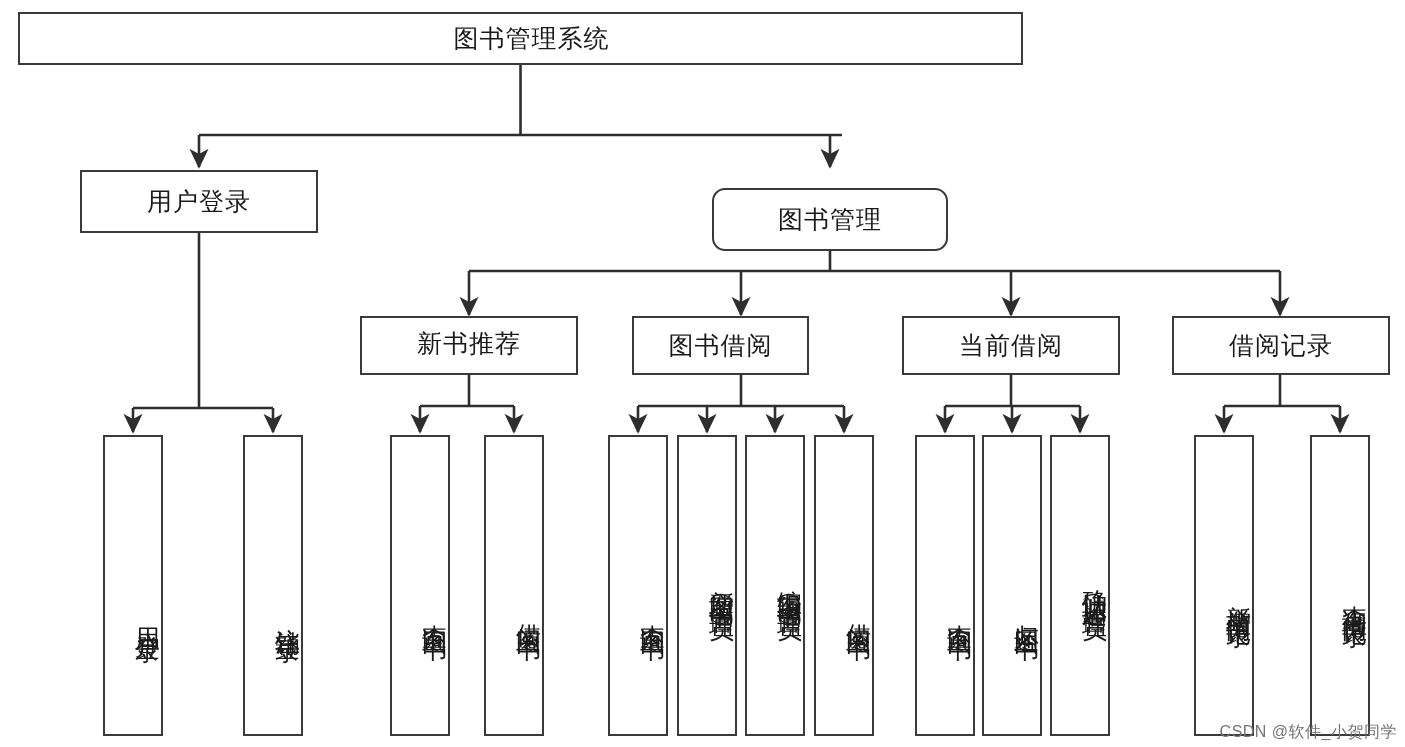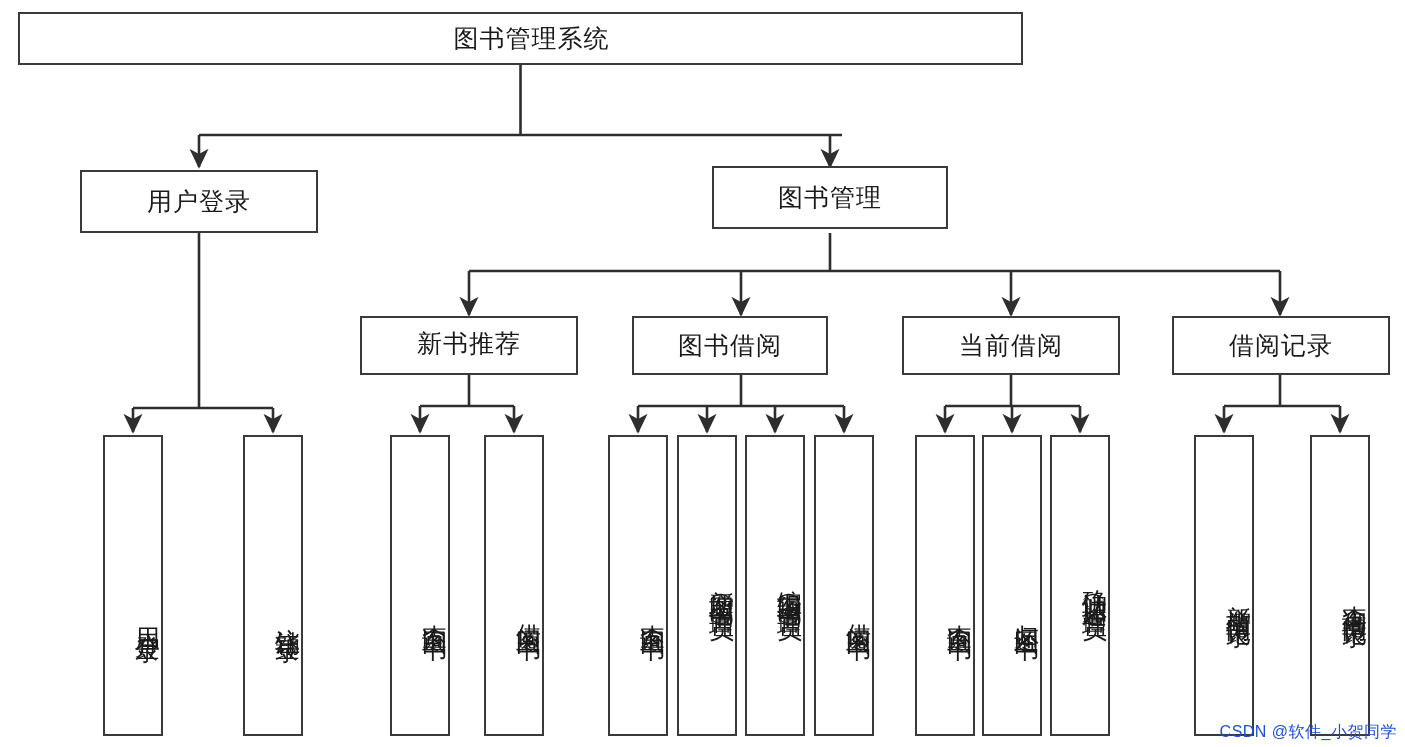--- a/index.html
+++ b/index.html
@@ -61,21 +61,21 @@
   .node-v .vtext {
     writing-mode: vertical-rl;
     text-orientation: upright;
     display: block;
   }
   .watermark {
     position: absolute;
     right: 8px;
     bottom: 4px;
     font-size: 16px;
-    color: #1d4ed8;
+    color: #737373;
     letter-spacing: 0.5px;
     white-space: nowrap;
     user-select: none;
   }
 </style>
 </head>
 <body>
 
 <div id="diagram">
 
@@ -131,28 +131,28 @@
     </g>
   </svg>
 
   <div class="node node-h node-root" style="left:18px; top:12px; width:1005px; height:53px;">
     <span>图书管理系统</span>
   </div>
 
   <div class="node node-h" style="left:80px; top:170px; width:238px; height:63px;">
     <span>用户登录</span>
   </div>
-  <div class="node node-h" style="left:712px; top:166px; width:236px; height:63px;">
+  <div class="node node-h" style="left:712px; top:188px; width:236px; height:63px;border-radius:13px;">
     <span>图书管理</span>
   </div>
 
   <div class="node node-h" style="left:360px; top:316px; width:218px; height:59px;font-family:Liberation Mono, monospace;">
     <span>新书推荐</span>
   </div>
-  <div class="node node-h" style="left:632px; top:316px; width:196px; height:59px;">
+  <div class="node node-h" style="left:632px; top:316px; width:177px; height:59px;">
     <span>图书借阅</span>
   </div>
   <div class="node node-h" style="left:1172px; top:316px; width:218px; height:59px;">
     <span>借阅记录</span>
   </div>
   <div class="node node-h" style="left:902px; top:316px; width:218px; height:59px;">
     <span>当前借阅</span>
   </div>
 
   <div class="node node-v" style="left:103px; top:435px; width:60px; height:301px; padding-top:60px;">

